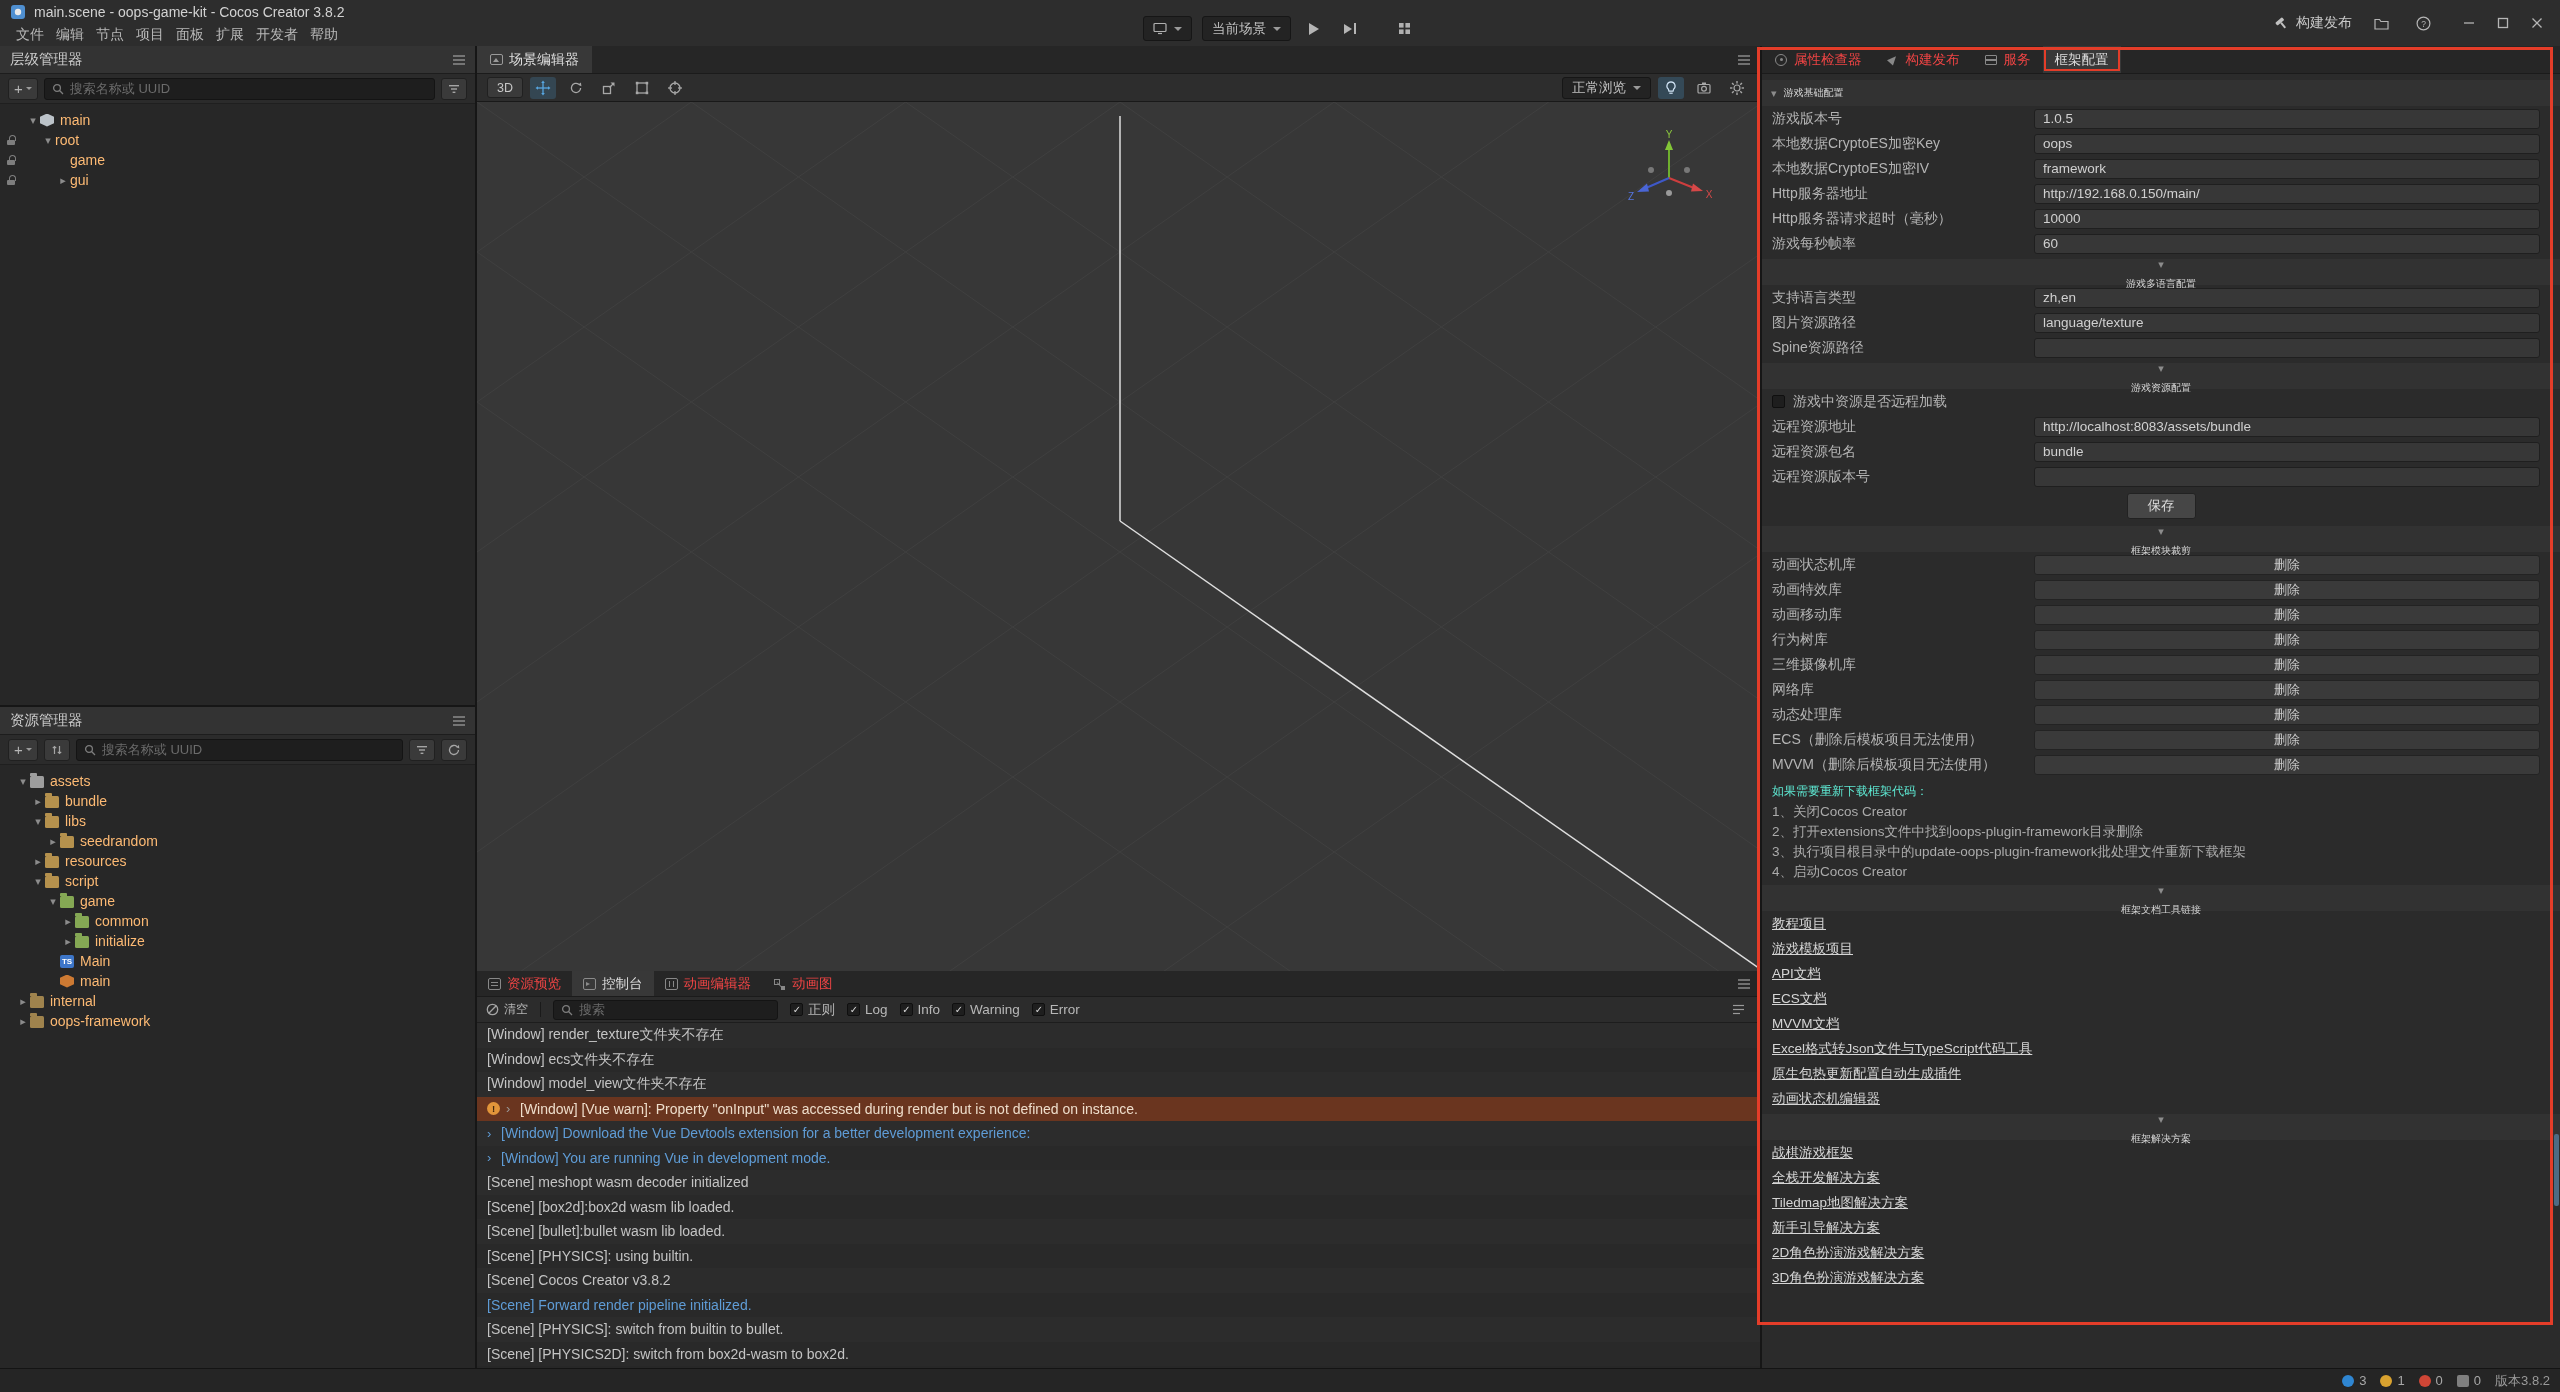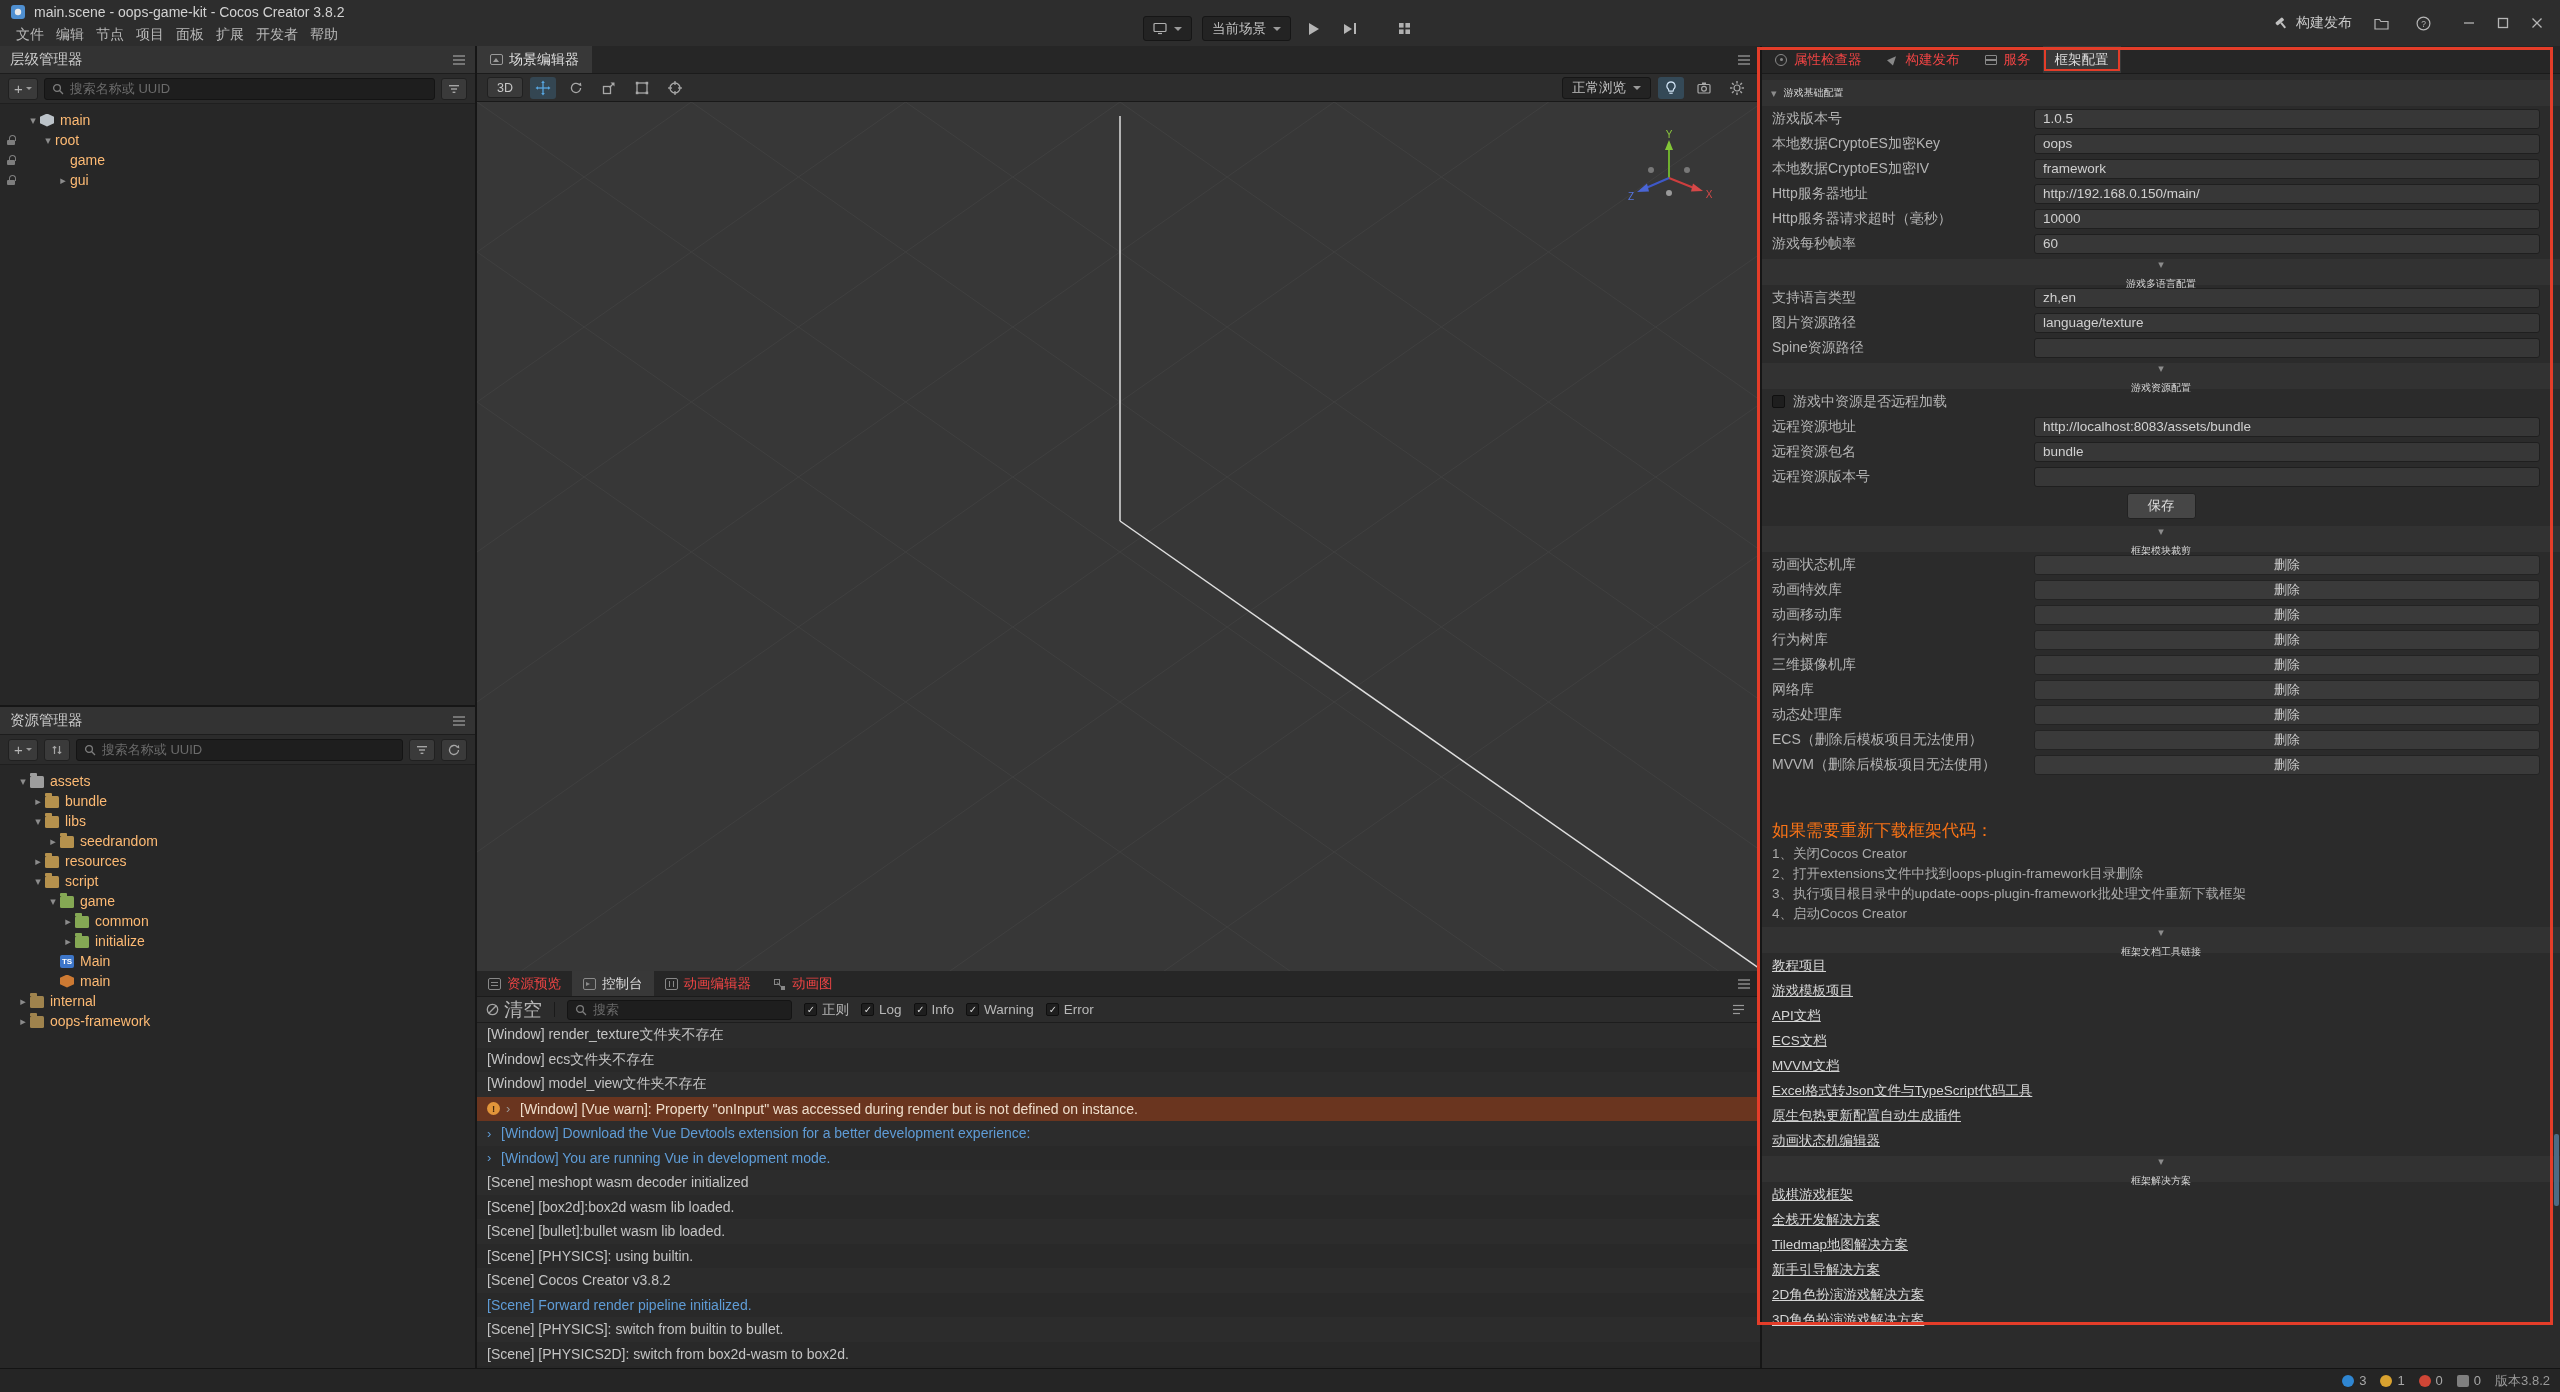--- a/index.html
+++ b/index.html
@@ -96,21 +96,21 @@
   .console-tabbar { height:26px; }
   .ctab { padding:0 11px; font-size:13.5px; }
   .tico { width:13px; height:12px; border:1px solid #9a9a9a; border-radius:2px; position:relative; flex:none; opacity:.85; }
   .i-preview .tico::before { content:""; position:absolute; left:2px; right:2px; top:3px; height:1px; background:#9a9a9a; box-shadow:0 3px 0 #9a9a9a; }
   .i-terminal .tico::before { content:""; position:absolute; left:2px; top:3.5px; width:0; height:0; border-left:4px solid #9a9a9a; border-top:2.5px solid transparent; border-bottom:2.5px solid transparent; }
   .i-anim .tico::before { content:""; position:absolute; top:2px; bottom:2px; left:3px; width:1.5px; background:#9a9a9a; box-shadow:4px 0 0 #9a9a9a; }
   .i-graph .tico { border:none; }
   .i-graph .tico::before { content:""; position:absolute; left:1px; top:1px; width:4px; height:4px; border:1px solid #9a9a9a; box-shadow:6px 6px 0 -1px #9a9a9a; }
   .i-graph .tico::after { content:""; position:absolute; left:4px; top:4px; width:6px; height:1px; background:#9a9a9a; transform:rotate(45deg); transform-origin:left; }
   .console-toolbar { height:26px; background:#2c2c2c; border-bottom:1px solid #1d1d1d; display:flex; align-items:center; gap:12px; padding:0 9px; }
-  .clear-btn { display:flex; align-items:center; gap:5px; font-size:19px; color:#b5b5b5; }
+  .clear-btn { display:flex; align-items:center; gap:5px; font-size:12px; color:#b5b5b5; }
   .vdivider { width:1px; height:15px; background:#1a1a1a; }
   .console-search { width:225px; flex:none; height:20px; }
   .filter { display:flex; align-items:center; gap:5px; font-size:13.5px; color:#b8b8b8; cursor:pointer; }
   .cbox { width:13px; height:13px; background:#1e1e1e; border:1px solid #0f0f0f; border-radius:2px; position:relative; flex:none; }
   .checked .cbox::after, .cbox.on::after { content:"✓"; position:absolute; inset:-1px 0 0 1px; color:#d8d8d8; font-size:10px; display:flex; align-items:center; justify-content:center; }
   .console-toolbar .spacer { flex:1; }
   .log-list { flex:1; overflow:hidden; }
   .log-row { display:flex; align-items:center; height:24.5px; padding-left:10px; font-size:14px; color:#c4c4c4; white-space:nowrap; }
   .log-row:nth-child(odd) { background:#2c2c2c; }
   .log-row:nth-child(even) { background:#292929; }
@@ -142,21 +142,21 @@
   .schev::before { content:"▾"; }
   .frow { height:25px; display:flex; align-items:center; padding:0 20px 0 10px; }
   .flabel { width:262px; flex:none; font-size:14px; color:#b4b4b4; white-space:nowrap; overflow:hidden; }
   .finput { flex:1; height:20px; background:#373737; border:1px solid #1f1f1f; border-radius:3px; padding:0 8px; font-size:13.5px; color:#d0d0d0; outline:none; min-width:0; }
   .check-row .cbox { margin-right:8px; }
   .check-row .flabel { width:auto; }
   .save-row { height:34px; display:flex; align-items:center; justify-content:center; }
   .save-btn { padding:3px 20px; background:#464646; border:1px solid #222; border-radius:3px; font-size:13.5px; color:#dddddd; }
   .mrow { height:25px; display:flex; align-items:center; padding:0 20px 0 10px; }
   .del-btn { flex:1; height:20px; background:#3a3a3a; border:1px solid #232323; border-radius:3px; font-size:13px; color:#c9c9c9; }
-  .note { padding:6px 10px 2px; font-size:17px; color:#f97316;margin-top:36px; }
+  .note { padding:6px 10px 2px; font-size:12px; color:#5eead4; }
   .step-line { height:20px; line-height:20px; padding-left:10px; font-size:13.5px; color:#ababab; white-space:nowrap; }
   .link-row { height:25px; display:flex; align-items:center; padding-left:10px; }
   .link-row a { font-size:13.5px; color:#d5d5d5; text-decoration:underline; cursor:pointer; white-space:nowrap; }
   .rscroll { position:absolute; right:1px; top:1060px; width:5px; height:72px; background:#4d6b84; border-radius:2px; }
 
   
   .statusbar { position:absolute; left:0; right:0; bottom:0; height:24px; background:#252525; border-top:1px solid #141414; display:flex; align-items:center; padding:0 10px; }
   .sb-right { margin-left:auto; display:flex; align-items:center; gap:14px; }
   .sb-count { display:flex; align-items:center; gap:5px; font-size:13px; color:#a8a8a8; cursor:pointer; }
   .dot { width:12px; height:12px; border-radius:50%; background:#777; }

